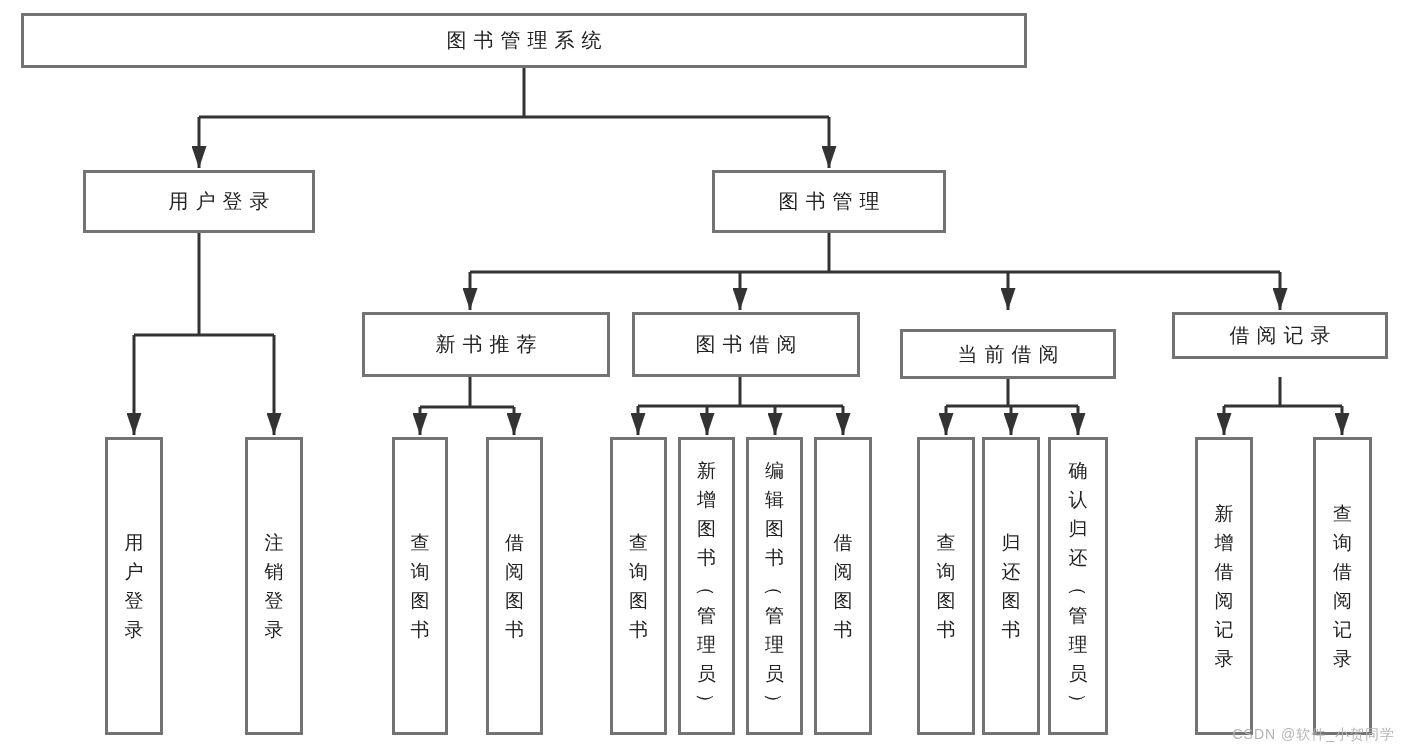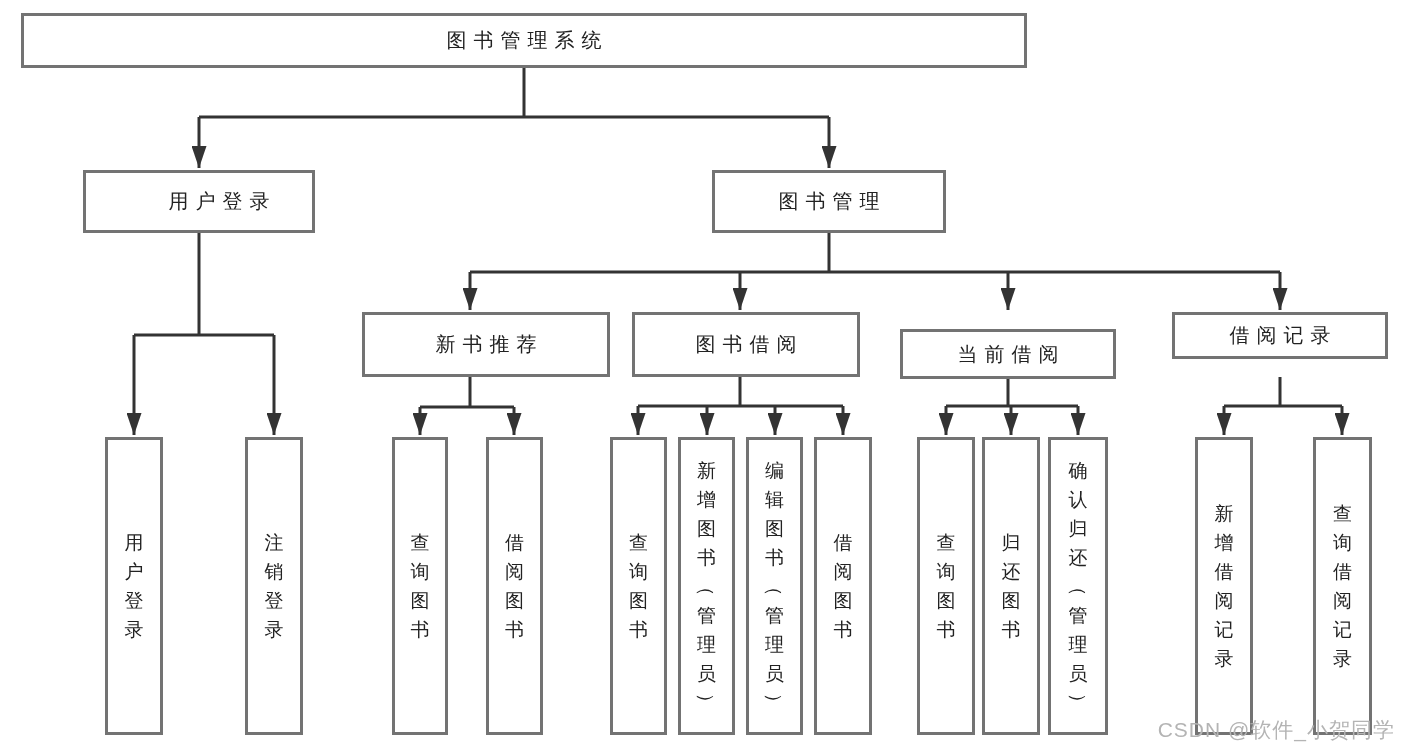--- a/index.html
+++ b/index.html
@@ -50,21 +50,21 @@
     line-height: 29px;
     text-align: center;
   }
 
   .v-node .ch.rot { transform: rotate(90deg); }
 
   .watermark {
     position: absolute;
     right: 10px;
     bottom: 3px;
-    font-size: 21px;
+    font-size: 14px;
     color: #b4b4b4;
     letter-spacing: 1px;
     white-space: nowrap;
   }
 </style>
 </head>
 <body>
 
 <div class="canvas">
 

